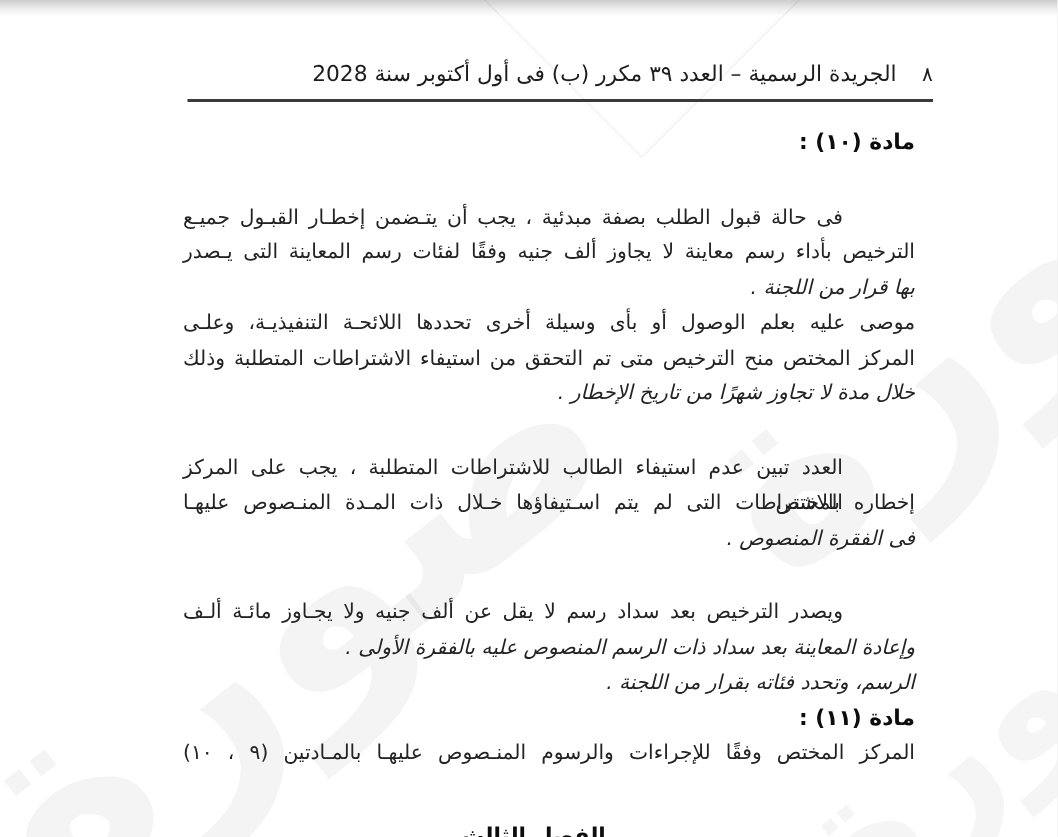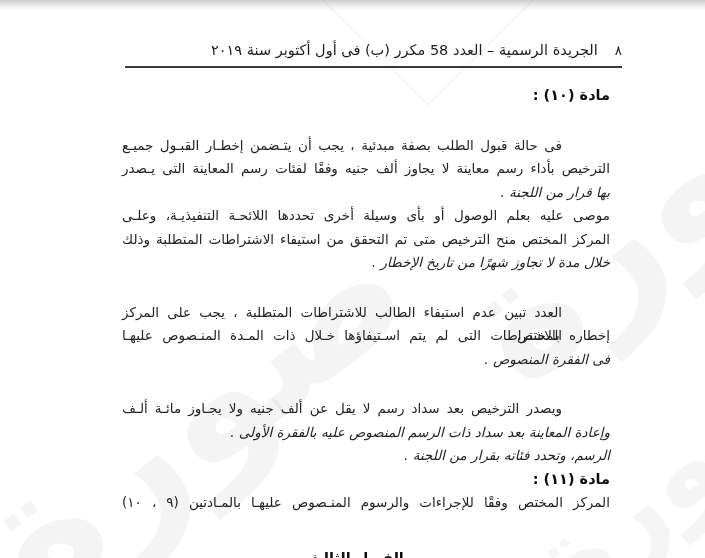--- a/index.html
+++ b/index.html
@@ -82,21 +82,21 @@
 
   <div class="scan-top-edge"></div>
 
   <div class="wm-diamond"></div>
   <span class="wm wm1">صورة</span>
   <span class="wm wm2">صورة</span>
   <span class="wm wm3">صورة</span>
 
   <div class="gazette-header">
     <span class="pagenum">٨</span>
-    <span class="htitle">الجريدة الرسمية – العدد 58 مكرر (ب) فى أول أكتوبر سنة ٢٠١٩</span>
+    <span class="htitle">الجريدة الرسمية – العدد ٣٩ مكرر (ب) فى أول أكتوبر سنة 2028</span>
   </div>
   <div class="header-rule"></div>
 
   <div class="doc-body">
     <div id="articles-root">
         <div class="article-heading">مادة (١٠) :</div>
         <div class="line pfirst">فى حالة قبول الطلب بصفة مبدئية ، يجب أن يتـضمن إخطـار القبـول جميـع</div>
         <div class="line">الترخيص بأداء رسم معاينة لا يجاوز ألف جنيه وفقًا لفئات رسم المعاينة التى يـصدر</div>
         <div class="line plast">بها قرار من اللجنة .</div>
         <div class="line">موصى عليه بعلم الوصول أو بأى وسيلة أخرى تحددها اللائحـة التنفيذيـة، وعلـى</div>

